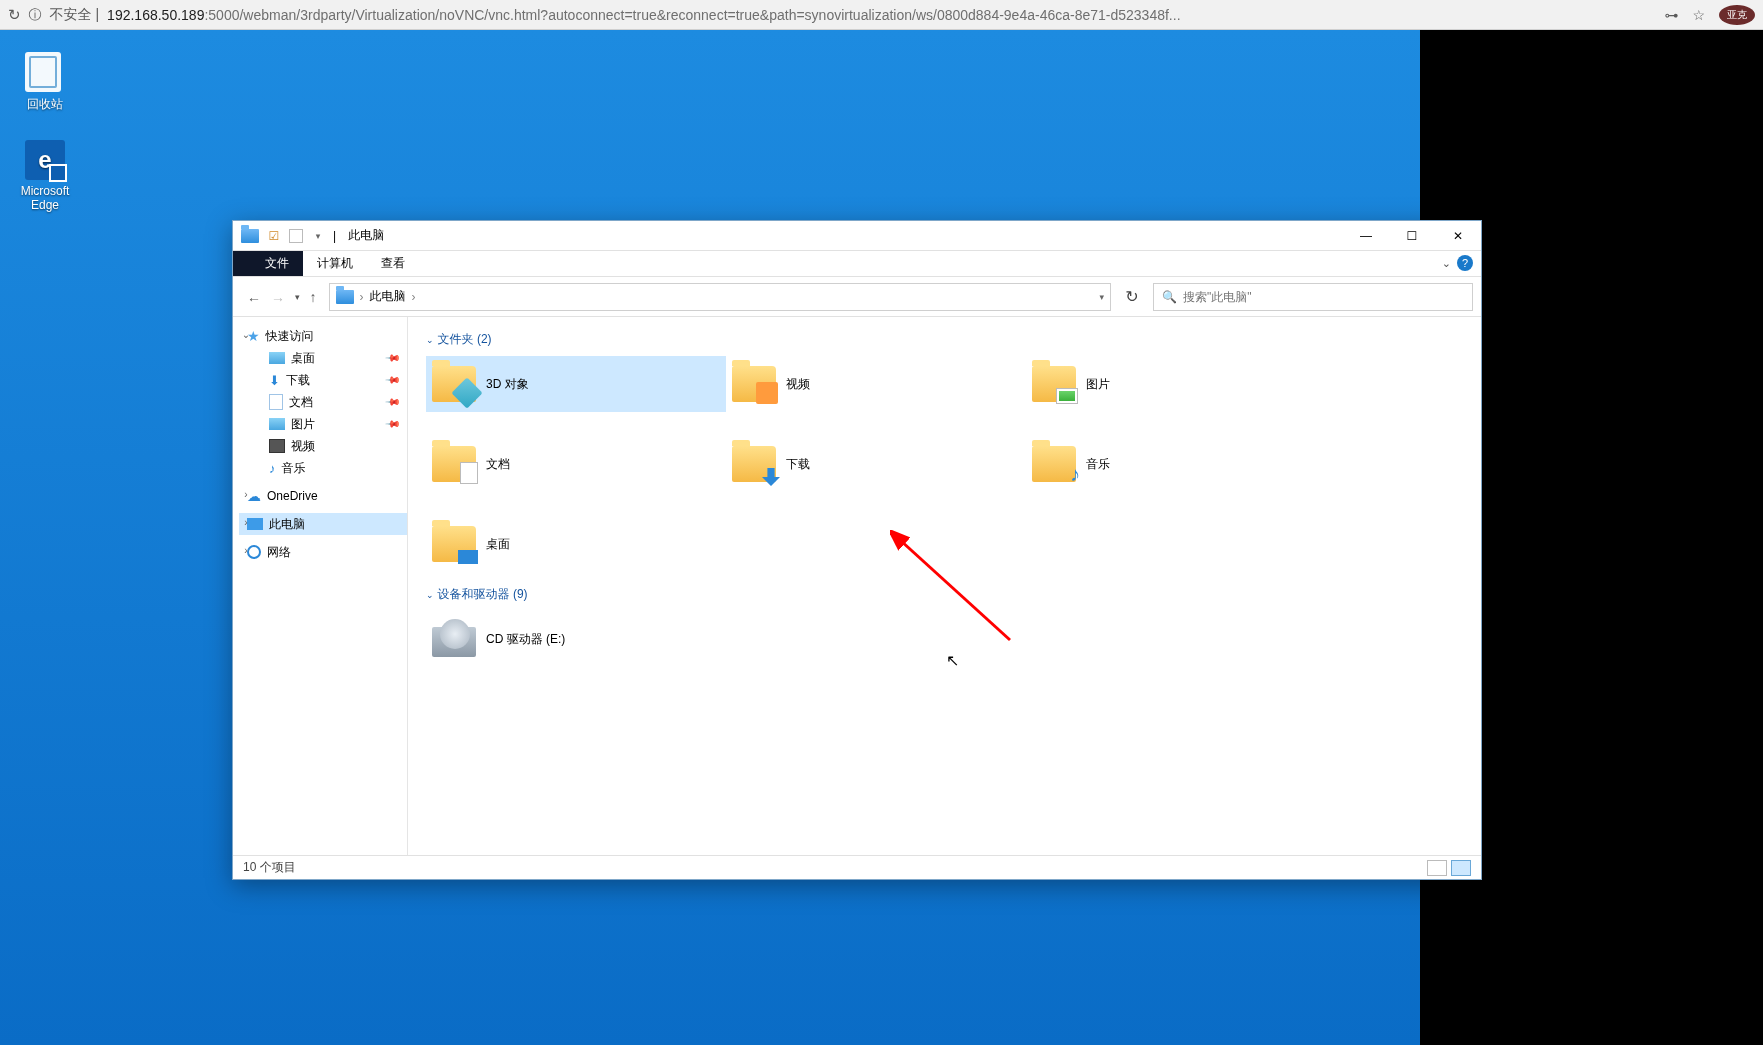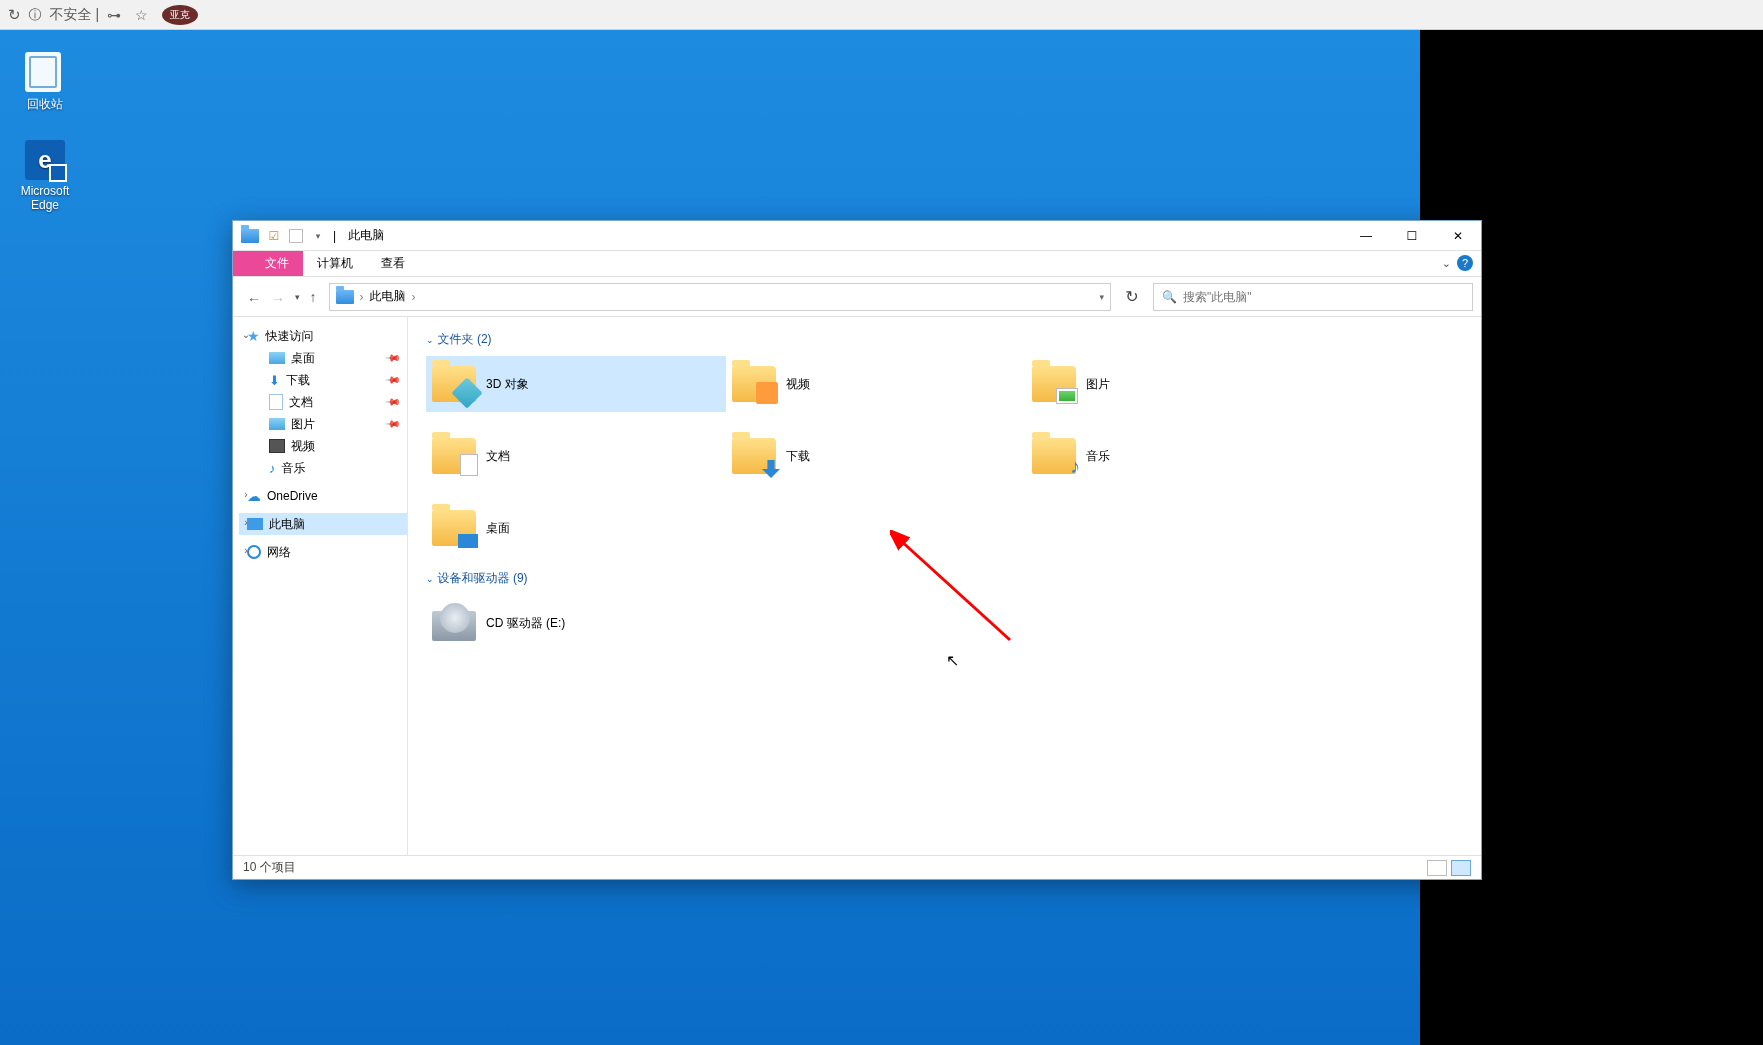--- a/index.html
+++ b/index.html
@@ -34,21 +34,21 @@
   .titlebar .tb-title { margin-left:6px; }
   .titlebar .tb-fill { flex:1; }
   .winbtn { width:46px; height:29px; display:flex; align-items:center; justify-content:center; color:#000; }
   .qat-icon { width:18px; height:18px; display:flex; align-items:center; justify-content:center; }
   .folder-glyph { width:18px; height:14px; background:linear-gradient(#6eb7f5,#2e8edd); border-radius:1px; position:relative; }
   .folder-glyph::before{content:"";position:absolute;left:0;top:-4px;width:8px;height:4px;background:#6eb7f5;border-radius:1px 1px 0 0;}
 
   
   .ribbon { height:26px; display:flex; align-items:stretch; font-size:12px; border-bottom:1px solid #e1e1e1; position:relative; }
   .ribbon .tab { padding:0 14px; display:flex; align-items:center; cursor:default; }
-  .ribbon .tab.active { background:#ec4899; color:#fff;padding-left:32px; }
+  .ribbon .tab.active { background:#0f172a; color:#fff;padding-left:32px; }
   .ribbon .help { position:absolute; right:8px; top:4px; width:16px; height:16px; border-radius:50%; background:#1979ca; color:#fff; font-size:11px; text-align:center; line-height:16px; }
   .ribbon .chev { position:absolute; right:30px; top:6px; font-size:11px; color:#555; }
 
   
   .addr-row { height:40px; display:flex; align-items:center; gap:6px; padding:4px 8px; border-bottom:1px solid #e1e1e1; }
   .nav-arrows { display:flex; align-items:center; gap:10px; padding:0 6px; color:#555; font-size:14px; }
   .addrbox { flex:1; height:28px; border:1px solid #cfcfcf; display:flex; align-items:center; padding:0 6px; gap:6px; font-size:12px; }
   .addrbox .crumb { color:#000; }
   .addrbox .sep { color:#888; }
   .refresh { width:30px; height:28px; display:flex; align-items:center; justify-content:center; color:#444; }
@@ -69,21 +69,21 @@
   .pic-ic { width:16px; height:12px; background:linear-gradient(#89d2f6,#4aa7e0); }
   .vid-ic { width:16px; height:14px; background:#555; border:1px solid #333; }
   .music-ic { color:#2b88d8; font-size:13px; }
   .cloud-ic { color:#2b88d8; font-size:14px; }
   .pc-ic-small { width:16px; height:12px; background:#3d9be8; }
   .net-ic-small { width:14px; height:14px; border:2px solid #2b88d8; border-radius:50%; }
 
   .content { flex:1; padding:10px 18px; overflow:auto; position:relative; }
   .group-header { color:#14539e; font-size:12px; margin:4px 0 8px; display:flex; align-items:center; gap:4px; }
   .group-header .caret { font-size:9px; }
-  .tiles { display:grid; grid-template-columns: repeat(3, 300px); gap:16px 0px; margin-bottom:14px; }
+  .tiles { display:grid; grid-template-columns: repeat(3, 300px); gap:24px 0px; margin-bottom:14px; }
   .tile { display:flex; align-items:center; gap:10px; height:56px; padding:4px 6px; font-size:12px; }
   .tile.selected { background:#cde8ff; }
   .tile .big-ic { width:44px; height:44px; display:flex; align-items:center; justify-content:center; }
   .big-folder { width:44px; height:36px; background:linear-gradient(#ffe08a,#f5b945); border-radius:2px 4px 2px 2px; position:relative; }
   .big-folder::before{content:"";position:absolute;left:0;top:-6px;width:18px;height:6px;background:#ffe08a;border-radius:2px 2px 0 0;}
   .overlay-3d { position:absolute; right:-2px; bottom:-2px; width:22px; height:22px; background:linear-gradient(135deg,#6ec8dd,#2fa7c4); transform:rotate(45deg); border-radius:2px; }
   .overlay-vid { position:absolute; right:-2px; bottom:-2px; width:22px; height:22px; background:#ff9b3d; border-radius:2px; }
   .overlay-pic { position:absolute; right:-2px; bottom:-2px; width:22px; height:16px; background:#fff; border:1px solid #bbb; }
   .overlay-pic::after{content:"";position:absolute;inset:2px;background:linear-gradient(#6ad36a,#3bb13b);}
   .overlay-dl { position:absolute; right:-4px; bottom:-4px; width:18px; height:18px; background:#2b88d8; clip-path:polygon(30% 0,70% 0,70% 50%,100% 50%,50% 100%,0 50%,30% 50%); }
@@ -114,20 +114,23 @@
   .cursor { position:absolute; left:540px; top:336px; font-size:16px; color:#000; transform:translate(-2px,-2px); }
   .red-arrow { position:absolute; left:890px; top:500px; width:140px; height:120px; pointer-events:none; }
 </style>
 </head>
 <body>
 
 <div class="browser-bar">
   <span style="font-size:15px;color:#5a5a5a;">↻</span>
   <span style="font-size:13px;">ⓘ</span>
   <span class="status"><span>不安全</span> |</span>
+  <span class="url">
+    <span class="host">192.168.50.189</span><span class="path">:5000</span><span class="path">/webman/3rdparty/Virtualization/noVNC/vnc.html?autoconnect=true&amp;reconnect=true&amp;path=synovirtualization/ws/0800d884-9e4a-46ca-8e71-d523348f...</span>
+  </span>
   <span class="icons">
     <span>⊶</span>
     <span>☆</span>
     <span class="avatar">亚克</span>
   </span>
 </div>
 
 <div class="viewport">
   <div class="vnc-screen">
 

